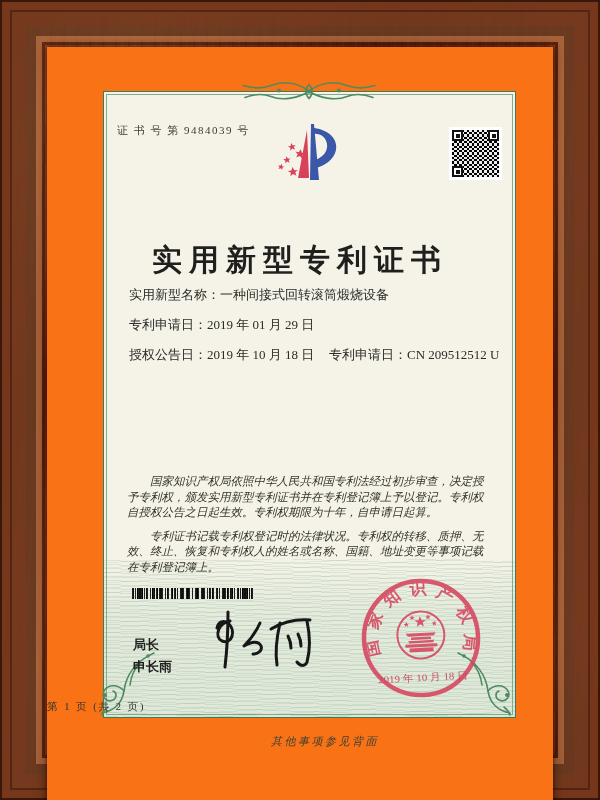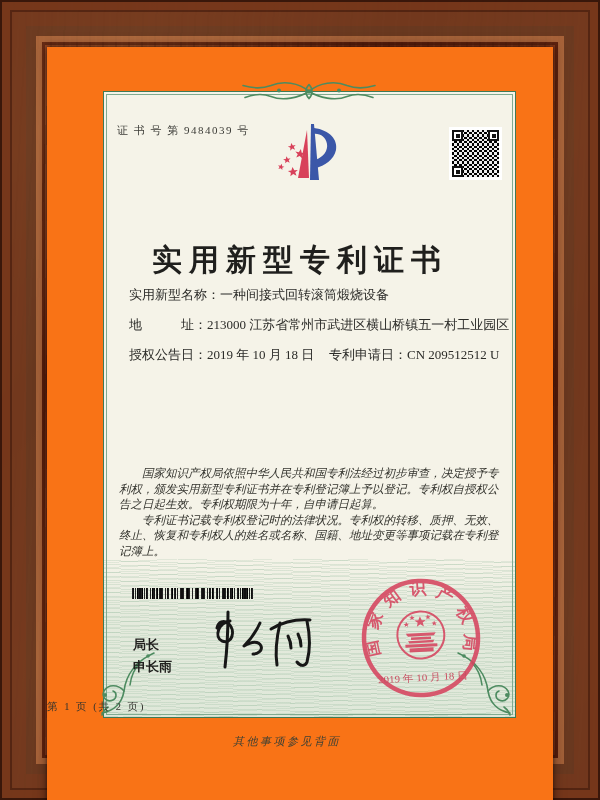--- a/index.html
+++ b/index.html
@@ -74,36 +74,36 @@
   }
   
   .fields{position:absolute;left:82px;top:206px;width:395px;margin-top:27px;}
   .frow{position:relative;height:30px;line-height:30px;font-size:13px;color:#2b2b28;white-space:nowrap;}
   .frow .pair2{position:absolute;left:200px;top:0;}
   
   .paras{
     position:absolute;left:72px;top:419px;width:380px;
     font-size:11.5px;line-height:15.5px;color:#33332d;font-style:italic;
   }
-  .paras p{margin:0;text-indent:2em;}
+  .paras p{margin:8px;text-indent:2em;}
   
   .barcode{
     position:absolute;left:85px;top:541px;width:121px;height:11px;
     background:
       repeating-linear-gradient(90deg,#222 0 1px,transparent 1px 3px),
       repeating-linear-gradient(90deg,#111 0 2px,transparent 2px 7px),
       repeating-linear-gradient(90deg,#000 0 1px,transparent 1px 5px);
   }
   .signer{position:absolute;left:86px;top:587px;font-size:13px;line-height:22px;font-weight:bold;color:#20201e;}
   .signature{position:absolute;left:158px;top:561px;width:115px;height:62px;}
   .seal{position:absolute;left:311px;top:528px;width:126px;height:126px;opacity:.88;transform:rotate(-3deg);}
   .page-num{position:absolute;left:0;top:653px;width:506px;font-size:10.5px;letter-spacing:2px;color:#33332e;}
   .back-note{
     position:absolute;left:0;top:687px;width:480px;text-align:center;
-    font-size:11px;letter-spacing:2.5px;color:#3c4035;font-style:italic;
+    font-size:11px;letter-spacing:2.5px;color:#3c4035;font-style:italic;padding-left:38px;
   }
 </style>
 </head>
 <body>
 
 <div id="stage">
   <div class="frame"></div>
 
   <div class="paper">
     <div class="cert-inner"></div>
@@ -175,21 +175,21 @@
       <div class="finder bl"></div>
     </div>
 
     <div class="title">实用新型专利证书</div>
 
     <div class="fields">
       <div class="frow">
         <span>实用新型名称：</span><span>一种间接式回转滚筒煅烧设备</span>
       </div>
       <div class="frow">
-        <span>地　　　址：</span><span>213000 江苏省常州市武进区横山桥镇五一村工业园区</span>
+        <span>专利申请日：</span><span>2019 年 01 月 29 日</span>
       </div>
       <div class="frow">
         <span>授权公告日：</span><span>2019 年 10 月 18 日</span>
         <span class="pair2">
           <span>专利申请日：</span><span>CN 209512512 U</span>
         </span>
       </div>
     </div>
 
     <div class="paras">

